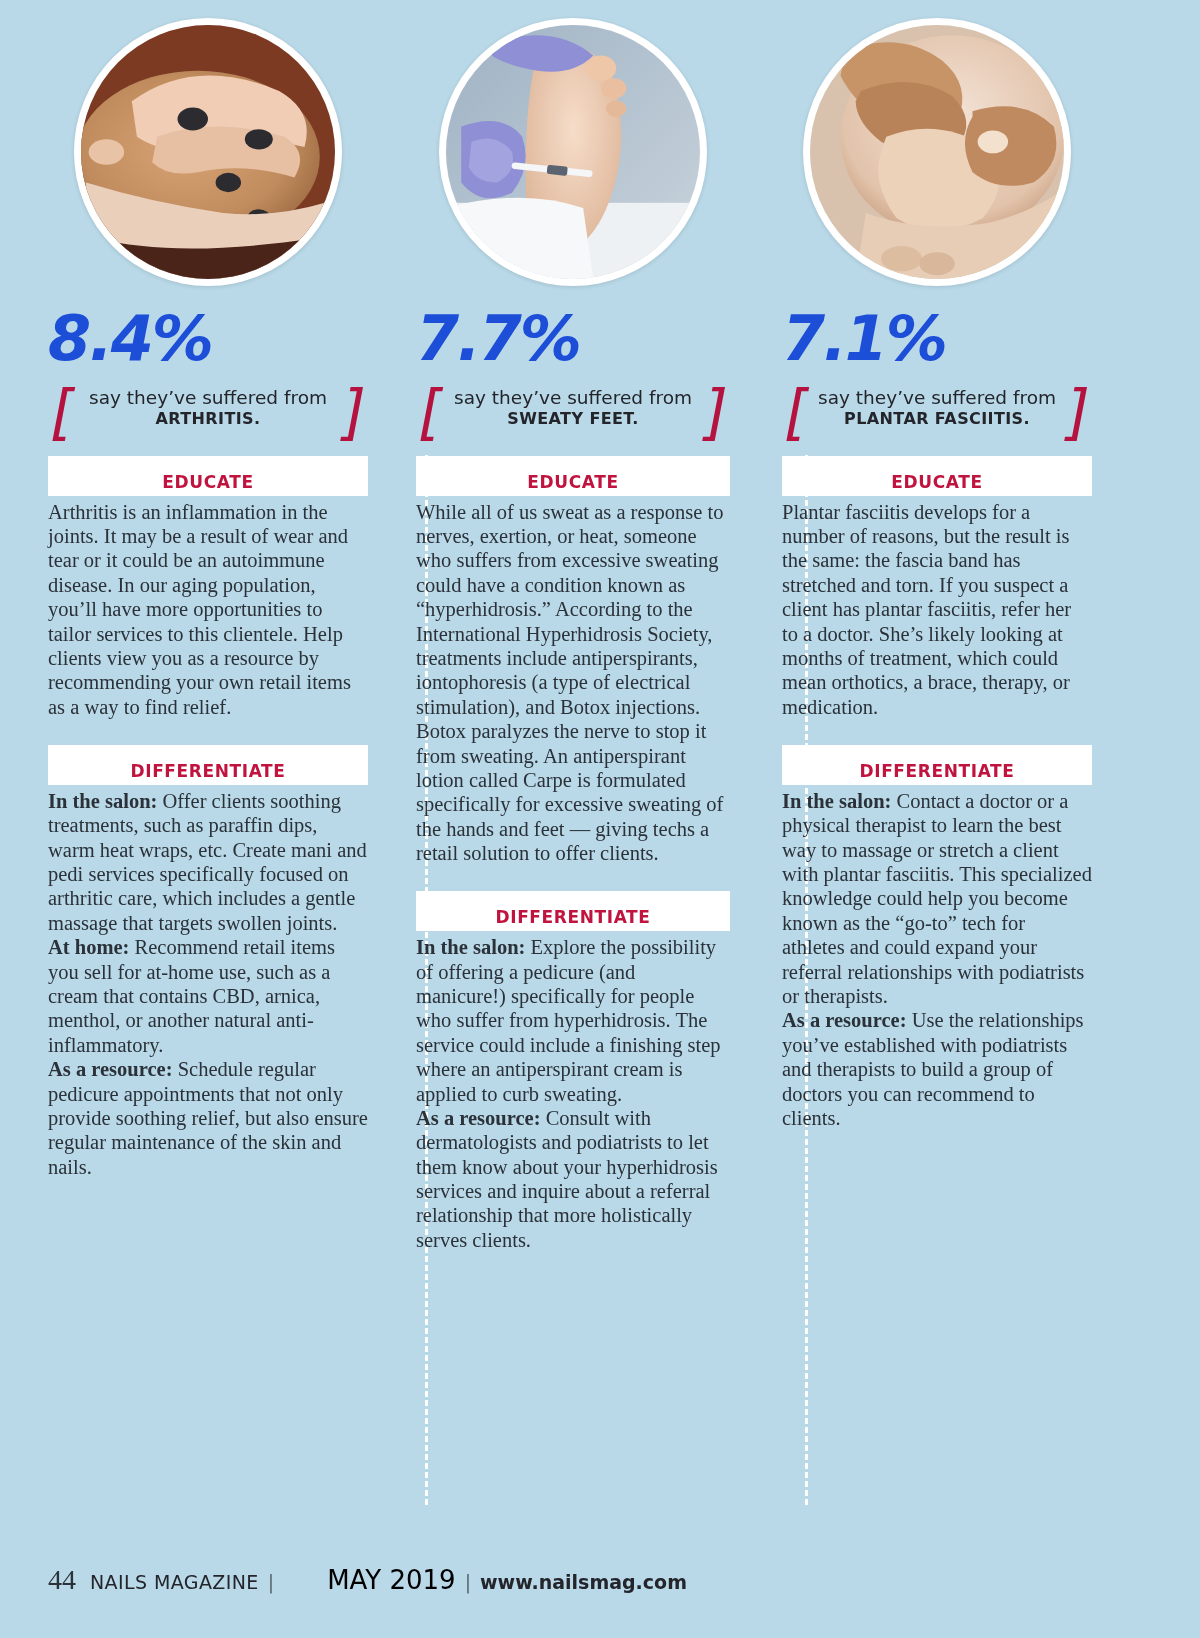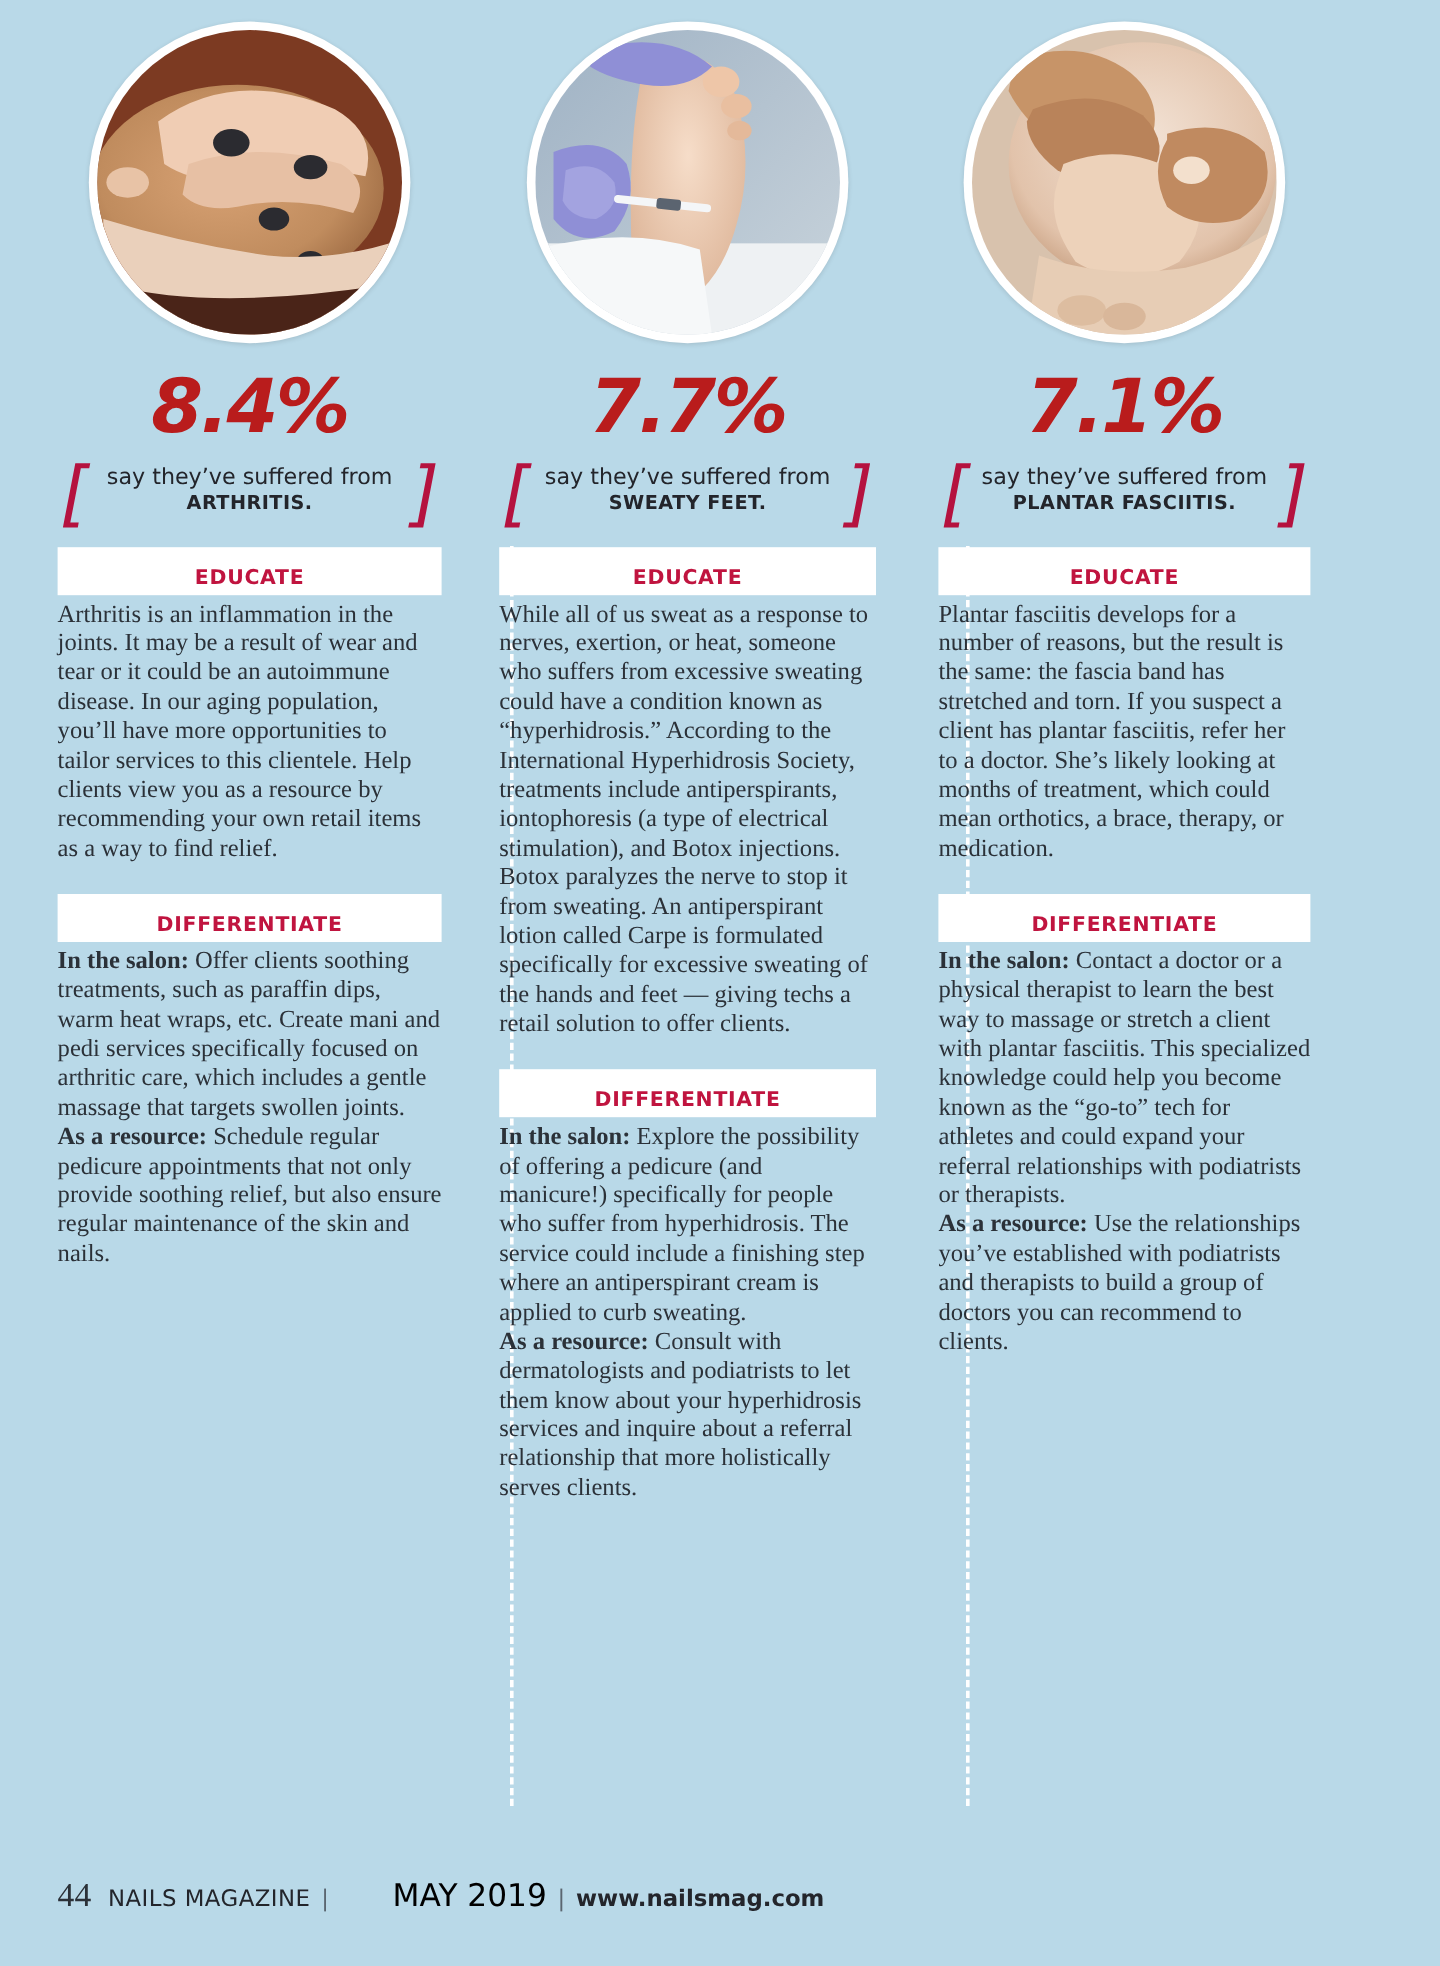--- a/index.html
+++ b/index.html
@@ -66,26 +66,25 @@
     width: 100%;
     height: 100%;
     border-radius: 50%;
     overflow: hidden;
     position: relative;
   }
   .photo svg { display: block; width: 100%; height: 100%; }
 
   
   .stat-number {
-    text-align: center;
     font-family: "DejaVu Sans", sans-serif;
     font-weight: bold;
     font-style: italic;
     font-size: 62px;
-    color: #b91c1c;
+    color: #1d4ed8;
     letter-spacing: -2px;
     margin-top: 22px;
     line-height: 1;
   }
   .stat-caption {
     position: relative;
     margin-top: 16px;
     padding: 0 30px;
     text-align: center;
   }
@@ -231,20 +230,21 @@
         <div class="section-header">EDUCATE</div>
         <div class="body-text">
           <p>Arthritis is an inflammation in the joints. It may be a result of wear and tear or it could be an autoimmune disease. In our aging population, you’ll have more opportunities to tailor services to this clientele. Help clients view you as a resource by recommending your own retail items as a way to find relief.</p>
         </div>
       </div>
 
       <div class="section">
         <div class="section-header">DIFFERENTIATE</div>
         <div class="body-text">
           <p><span class="lead">In the salon:</span><span> Offer clients soothing treatments, such as paraffin dips, warm heat wraps, etc. Create mani and pedi services specifically focused on arthritic care, which includes a gentle massage that targets swollen joints.</span></p>
+          <p><span class="lead">At home:</span><span> Recommend retail items you sell for at-home use, such as a cream that contains CBD, arnica, menthol, or another natural anti-inflammatory.</span></p>
           <p><span class="lead">As a resource:</span><span> Schedule regular pedicure appointments that not only provide soothing relief, but also ensure regular maintenance of the skin and nails.</span></p>
         </div>
       </div>
     </div>
 
     <div class="column col-2">
 
       <div class="photo-wrap">
         <div class="photo">
           <svg viewBox="0 0 100 100" preserveAspectRatio="xMidYMid slice">

